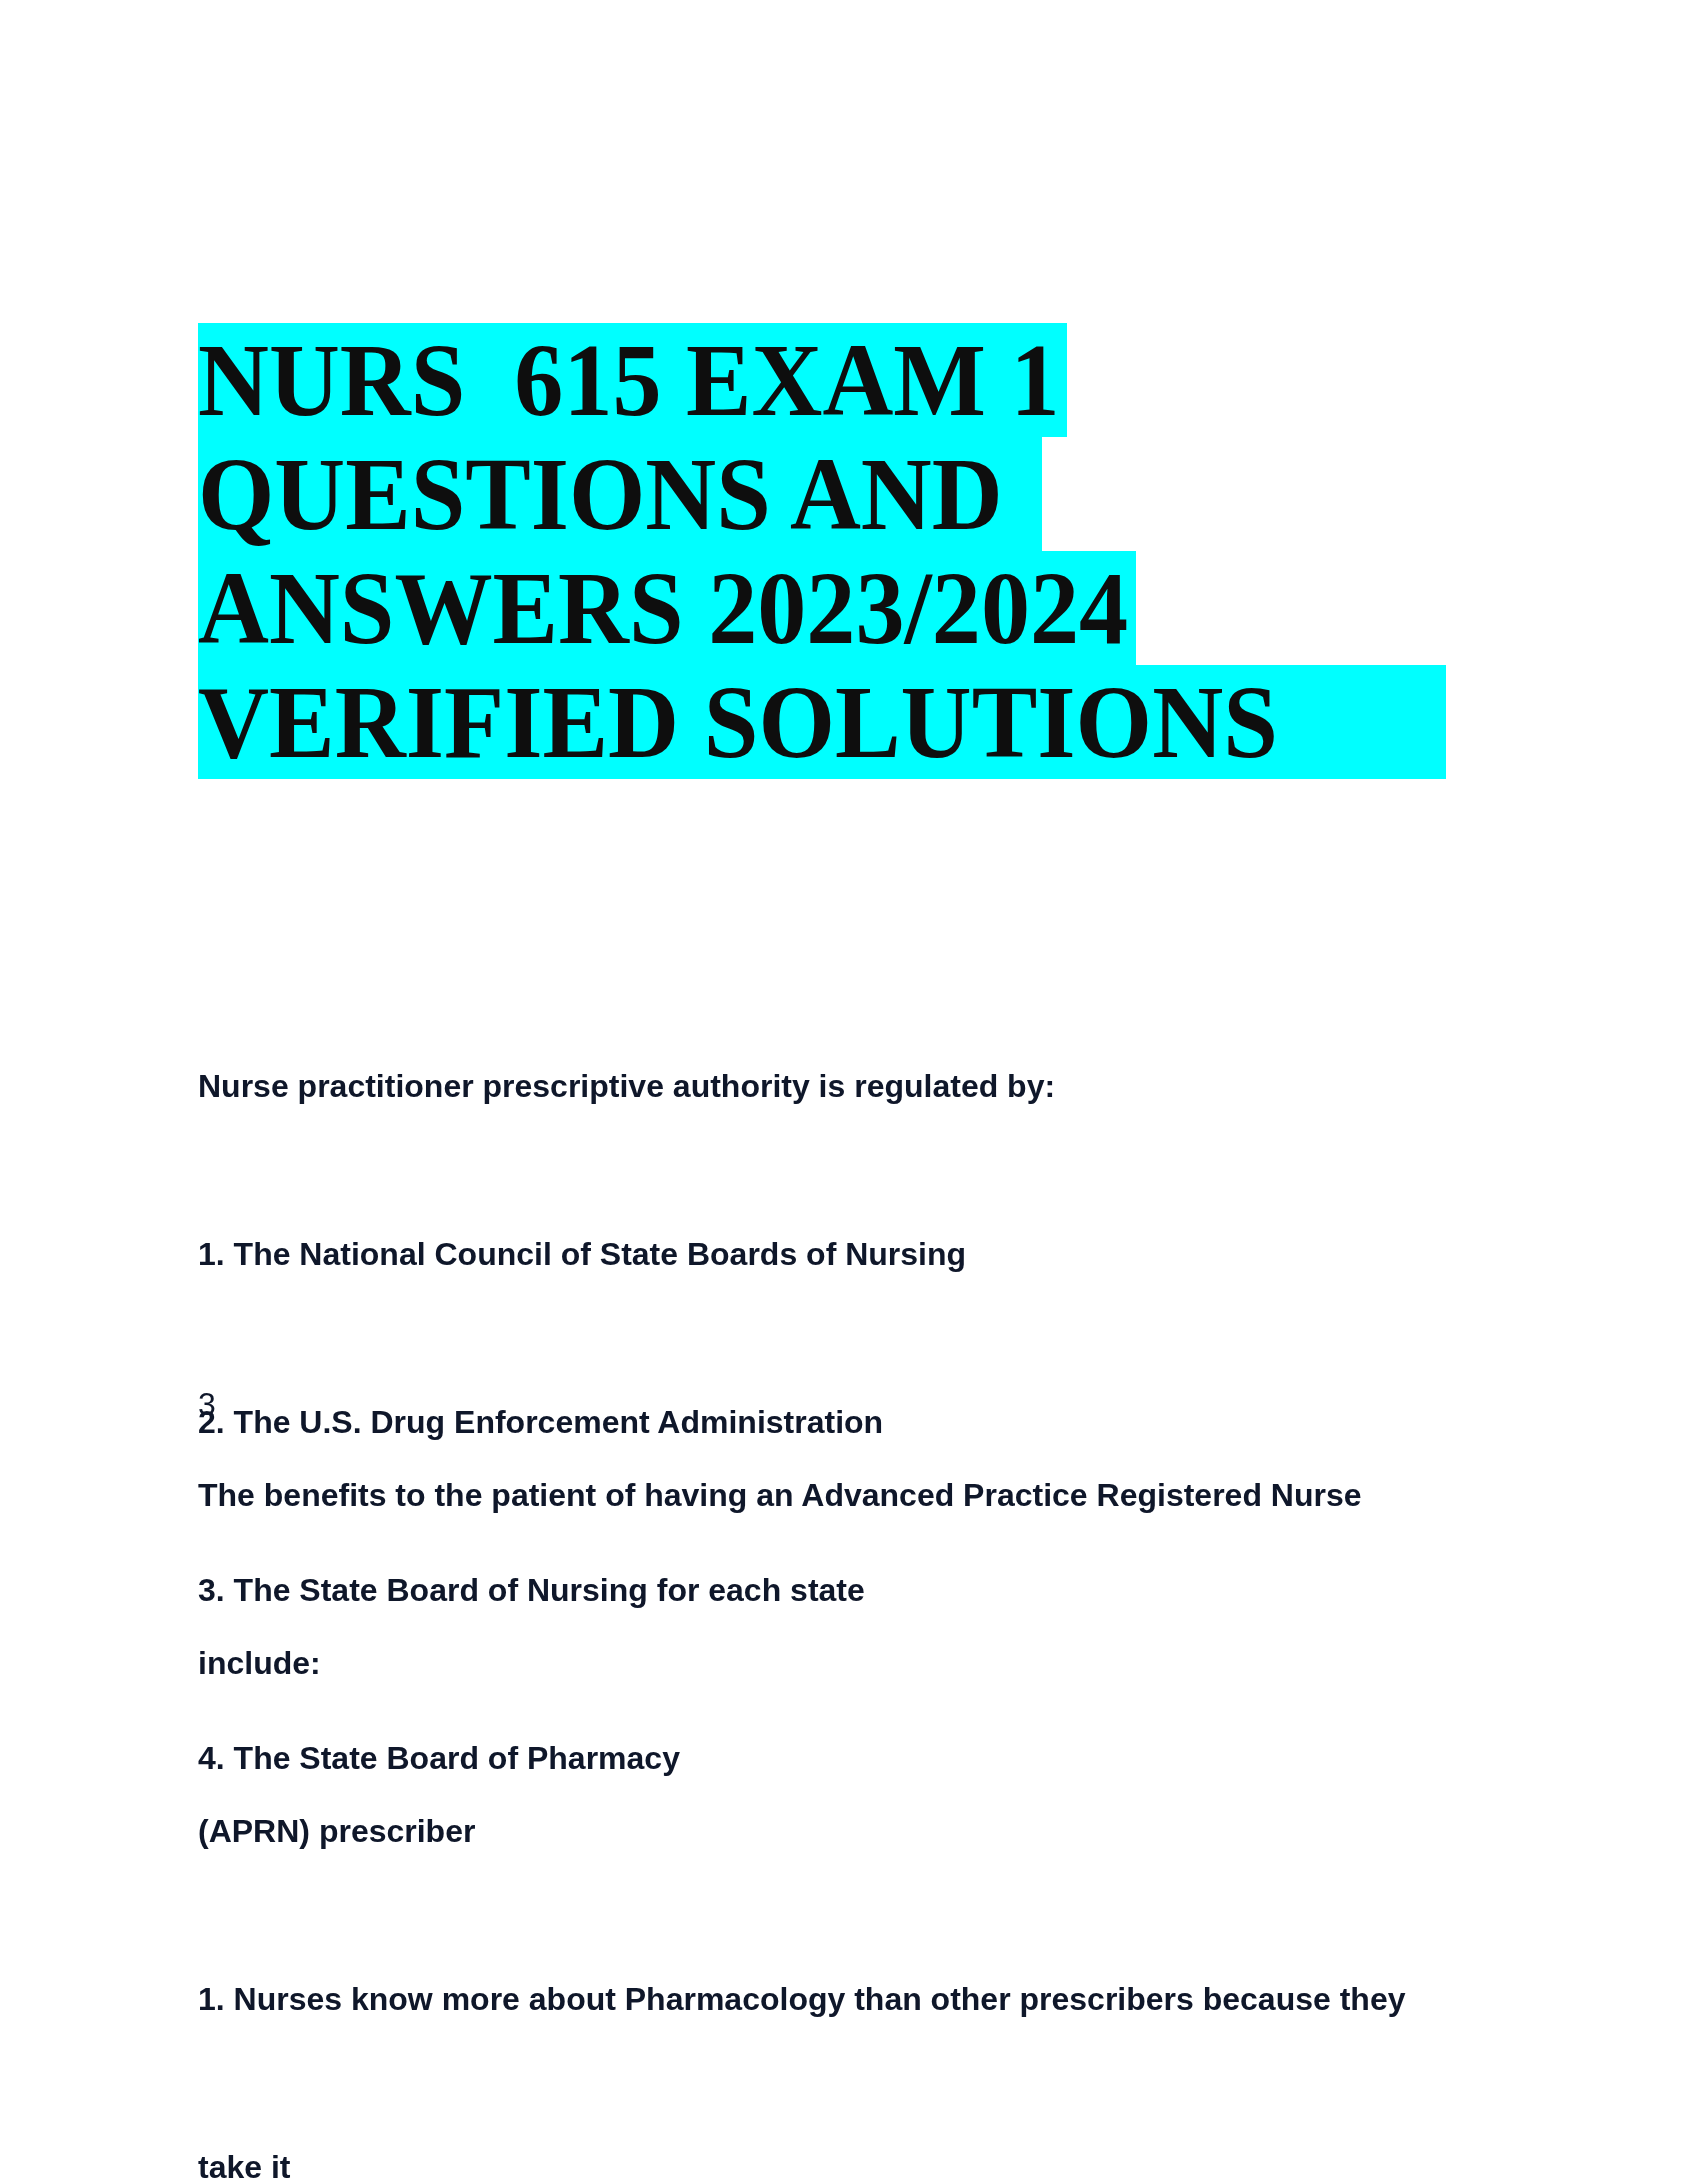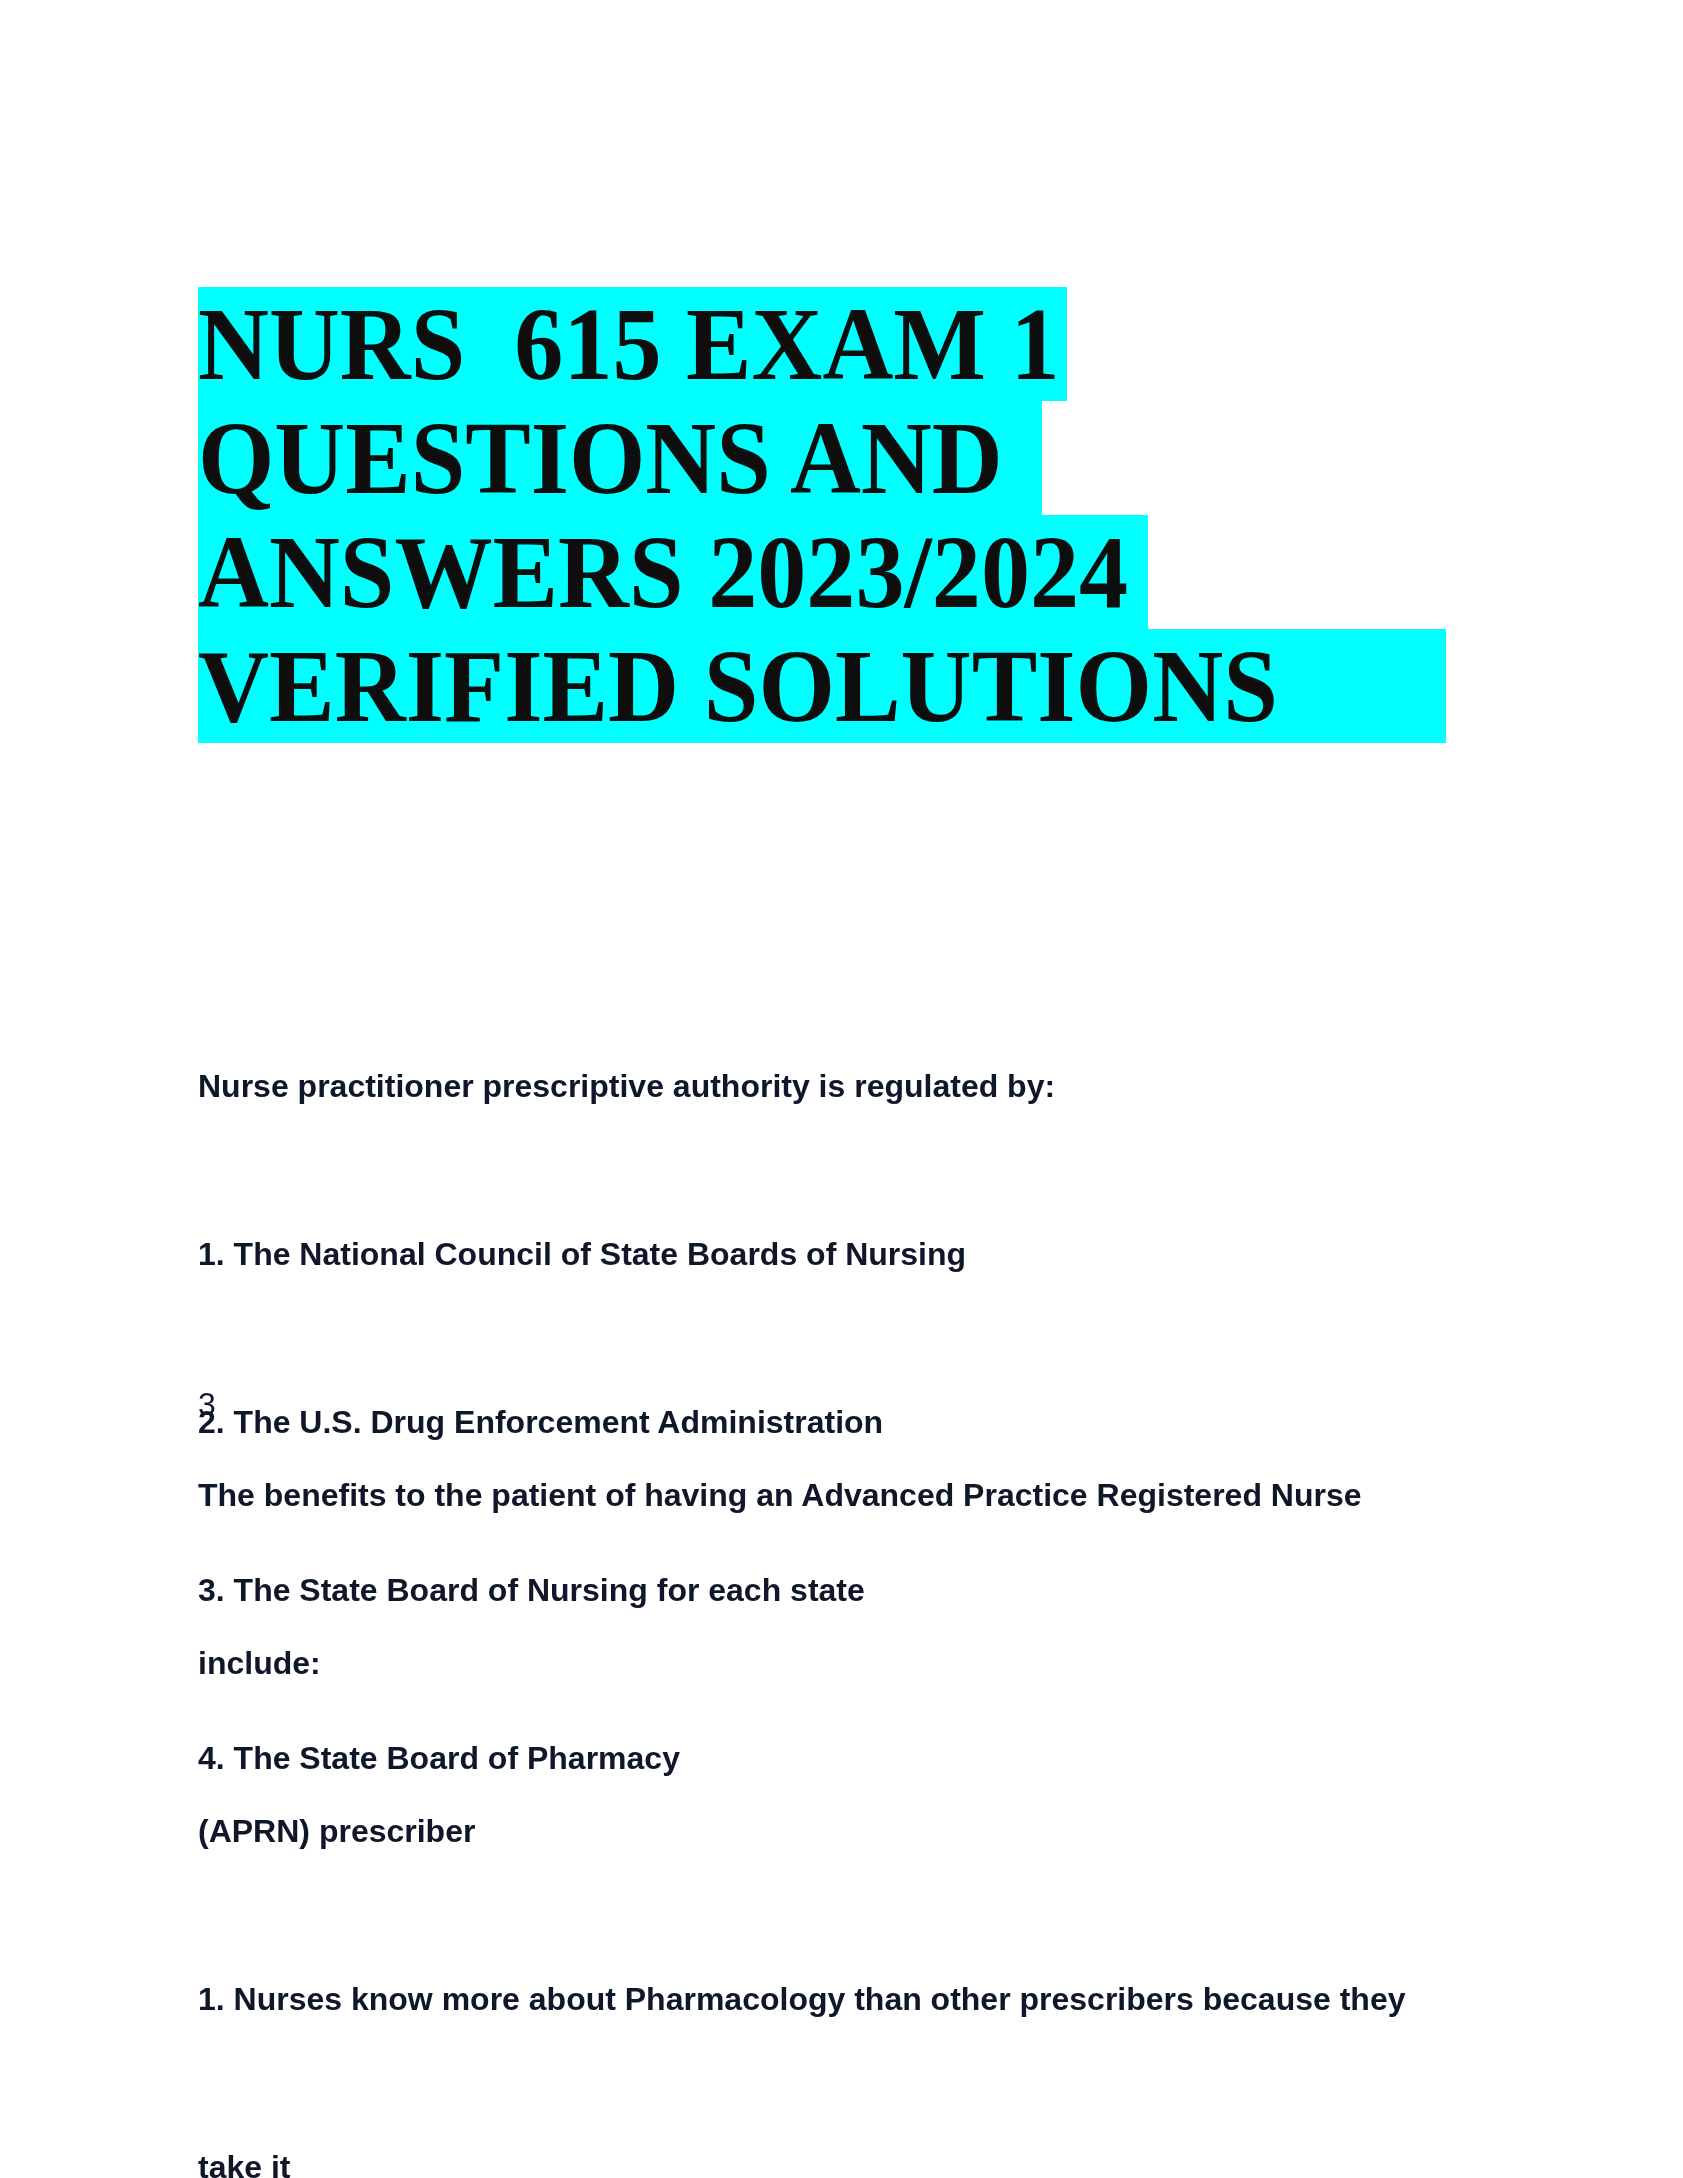--- a/index.html
+++ b/index.html
@@ -4,20 +4,21 @@
 <style>
   html, body { margin:0; padding:0; background:#ffffff; }
   body { width:1683px; height:2178px; position:relative; overflow:hidden; }
   .page { position:absolute; left:0; top:0; width:1683px; height:2178px; background:#fff; }
 
   
   .title-line {
     position:absolute; left:198px; height:114px;
     background:#00ffff;
     overflow:hidden;
+    margin-top:36px;
   }
   .title-text {
     position:absolute; left:0; top:0;
     font-family:"Liberation Serif", "DejaVu Serif", serif;
     font-weight:bold;
     font-size:103px;
     line-height:114px;
     color:#0e0e0e;
     white-space:pre;
     transform-origin:0 0;
@@ -40,21 +41,21 @@
 <body>
 
 <div class="page">
 
   <div class="title-line" style="top:287px; width:869px;">
     <span class="title-text" style="transform: scaleX(0.952903);">NURS  615 EXAM 1</span>
   </div>
   <div class="title-line" style="top:401px; width:844px;">
     <span class="title-text" style="transform: scaleX(0.953052);">QUESTIONS AND</span>
   </div>
-  <div class="title-line" style="top:515px; width:938px;padding-left:12px;">
+  <div class="title-line" style="top:515px; width:938px;">
     <span class="title-text" style="transform: scaleX(0.953299);">ANSWERS 2023/2024</span>
   </div>
   <div class="title-line" style="top:629px; width:1248px;">
     <span class="title-text" style="transform: scaleX(0.955302);">VERIFIED SOLUTIONS</span>
   </div>
 
   <div class="q bold" style="top:946px;">
     <span class="ln">Nurse practitioner prescriptive authority is regulated by:</span>
     <span class="ln">1. The National Council of State Boards of Nursing</span>
     <span class="ln">2. The U.S. Drug Enforcement Administration</span>

